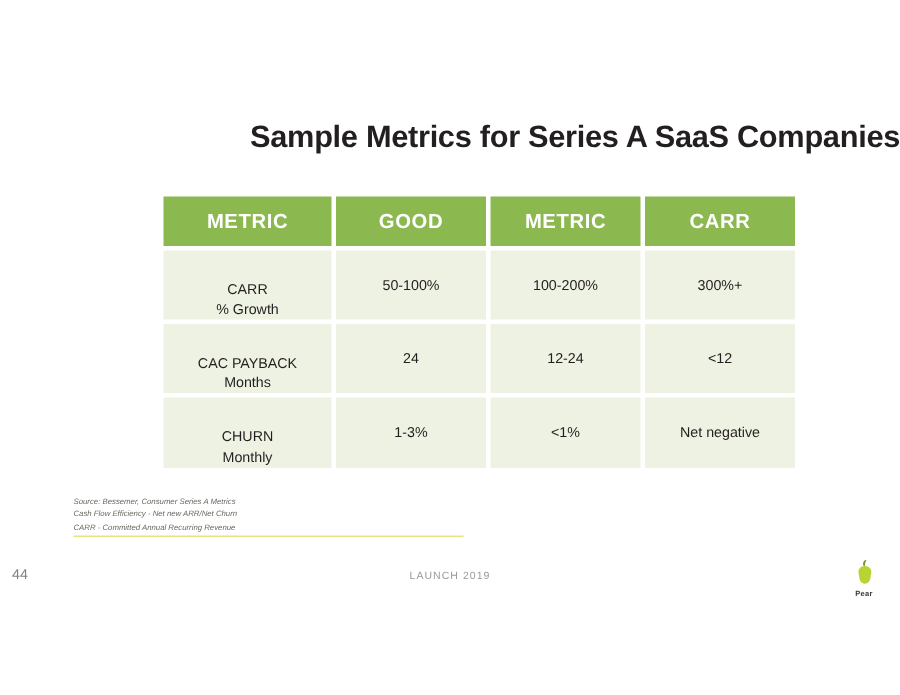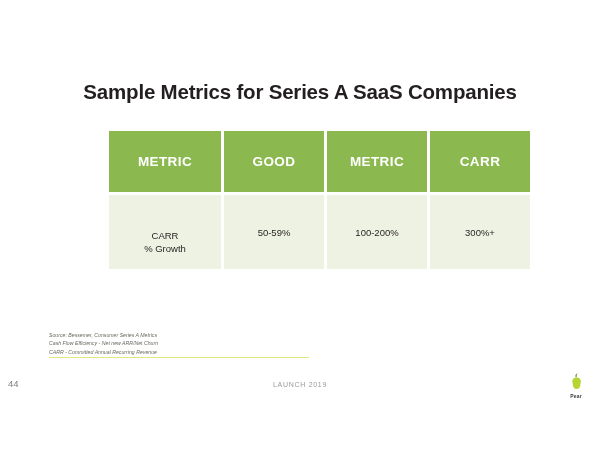--- a/index.html
+++ b/index.html
@@ -20,40 +20,40 @@
     inset: 0;
     background: #ffffff;
   }
 
   
   .slide-title {
     position: absolute;
     left: 0;
     right: 0;
     top: 80px;
-    text-align: center;
+    text-align: right;
     font-size: 20.5px;
     font-weight: bold;
     color: #231f20;
     letter-spacing: -0.2px;
   }
 
   
   .metrics-table {
     position: absolute;
     left: 106px;
     top: 128px;
     width: 418px;
     border-collapse: separate;
     border-spacing: 3px;
     table-layout: fixed;
   }
   .metrics-table th,
   .metrics-table td {
-    padding: 14px;
+    padding: 0;
     margin: 0;
   }
   .metrics-table th {
     background: #8cb94f;
     color: #ffffff;
     font-size: 13.5px;
     font-weight: bold;
     letter-spacing: 0.4px;
     height: 33px;
     vertical-align: middle;
@@ -159,23 +159,45 @@
       </tr>
     </thead>
     <tbody>
       <tr>
         <td>
           <span class="metric-name">
             <span class="m-top">CARR</span>
             <span class="m-sub">% Growth</span>
           </span>
         </td>
-        <td>50-59%</td>
+        <td>50-100%</td>
         <td>100-200%</td>
         <td>300%+</td>
+      </tr>
+      <tr>
+        <td>
+          <span class="metric-name">
+            <span class="m-top">CAC PAYBACK</span>
+            <span class="m-sub">Months</span>
+          </span>
+        </td>
+        <td>24</td>
+        <td>12-24</td>
+        <td>&lt;12</td>
+      </tr>
+      <tr>
+        <td>
+          <span class="metric-name">
+            <span class="m-top">CHURN</span>
+            <span class="m-sub">Monthly</span>
+          </span>
+        </td>
+        <td>1-3%</td>
+        <td>&lt;1%</td>
+        <td>Net negative</td>
       </tr>
     </tbody>
   </table>
 
   <div class="footnotes">
     <div class="footnote-line">Source: Bessemer, Consumer Series A Metrics</div>
     <div class="footnote-line">Cash Flow Efficiency - Net new ARR/Net Churn</div>
     <div class="footnote-line">CARR - Committed Annual Recurring Revenue</div>
   </div>
 

